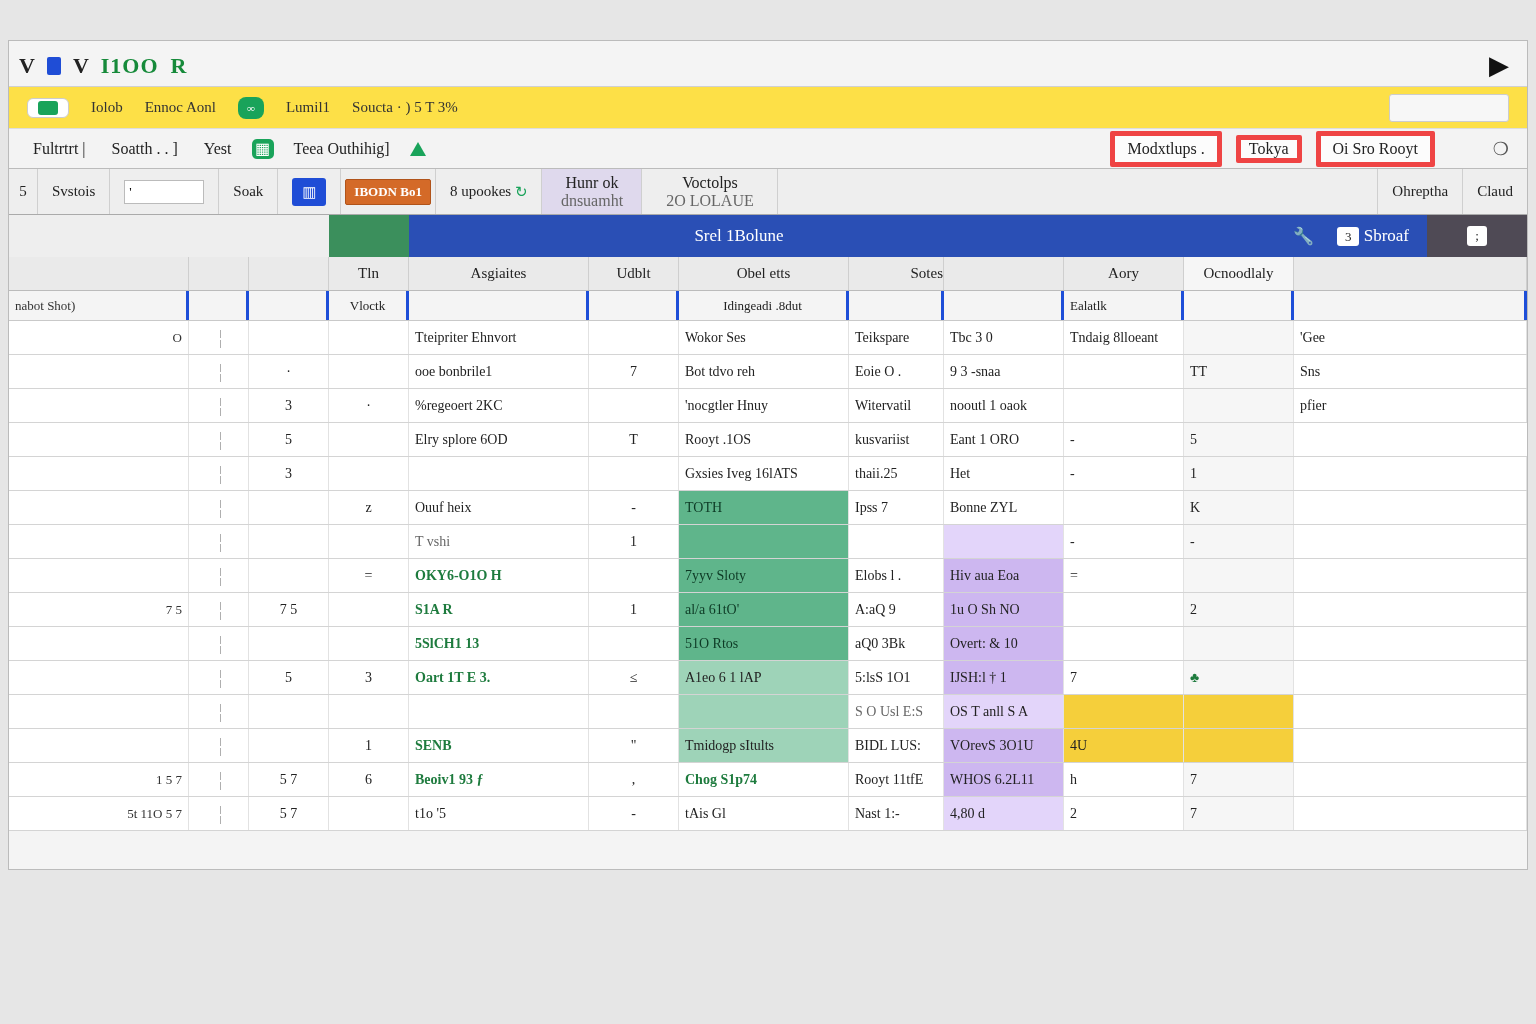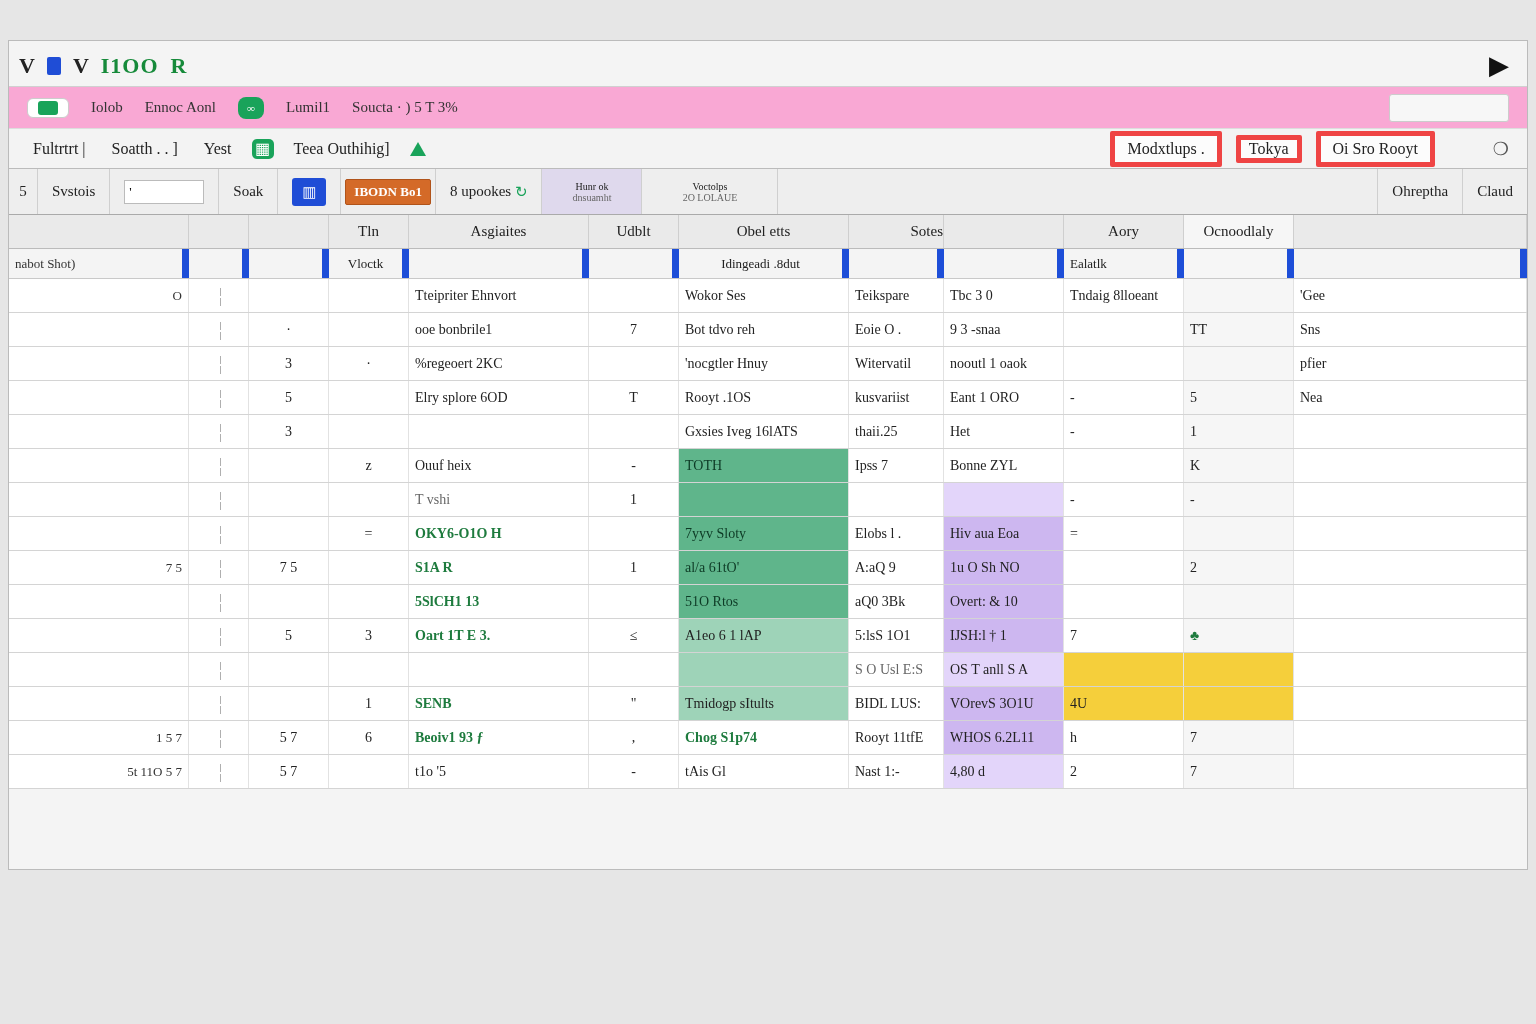--- a/index.html
+++ b/index.html
@@ -54,21 +54,21 @@
     padding-right: 8px;
   }
 
   
   .ribbon1 {
     display: flex;
     align-items: center;
     gap: 22px;
     padding: 6px 18px;
     height: 42px;
-    background: #f9a8d4;
+    background: #fde047;
     border-bottom: 1px solid #ddd;
     font-family: Georgia, serif;
     font-size: 15px;
     text-align: center;
   }
   .ribbon1 .chip {
     padding: 2px 10px;
     border: 1px solid #ccc;
     border-radius: 6px;
     background: #fff;
@@ -145,21 +145,21 @@
   .toolstrip .btn-blue {
     width:34px; height:28px; background:#1f4dd6;
     border-radius:3px; color:#fff; display:flex; align-items:center; justify-content:center;
   }
   .toolstrip .btn-orange {
     background:#d46a28; color:#fff;
     padding:4px 8px; border-radius:2px;
     font-weight:bold; font-size:13px;
     border:1px solid #b0531a;
   }
-  .toolstrip .slot.twoLine { flex-direction:column; font-size:10px; line-height:1.1;align-items:center; }
+  .toolstrip .slot.twoLine { flex-direction:column; font-size:16px; line-height:1.1;align-items:center; }
   .toolstrip .slot.lilac { background:rgba(190,170,235,0.3); }
   .toolstrip .grow { flex:1; }
 
   
   .band {
     display:flex; height:42px;
   }
   .band .seg { display:flex; align-items:center; justify-content:center; color:#fff; font-family:Georgia,serif; font-size:17px; }
   .band .gap { width: 320px; background:#eee; }
   .band .green { width:80px; background:#3b8f5c; }
@@ -181,21 +181,21 @@
   }
 
   
   .subhead {
     display:flex; height:30px; background:#f4f4f4;
     border-bottom:1px solid #c9c9c9; font-family:Georgia,serif; font-size:13px;
   }
   .subhead > div {
     display:flex; align-items:center; justify-content:flex-start;
     padding:0 6px;
-    border-right:7px solid #1d4ed8;
+    border-right:3px solid #1d4ed8;
   }
 
   
   .grid {
     position:relative;
     background:#fff;
   }
   .grid .row {
     display:flex; height:34px;
     border-bottom:1px solid #d4d4d4;
@@ -298,20 +298,34 @@
     </div>
     <div class="slot twoLine" style="width:136px;">
       <span>Voctolps</span>
       <span class="muted">2O LOLAUE</span>
     </div>
     <div class="slot grow"></div>
     <div class="slot">Ohreptha</div>
     <div class="slot" style="border-right:none;">Claud</div>
   </div>
 
+  <div class="band">
+    <div class="gap"></div>
+    <div class="seg green"></div>
+    <div class="seg blue">
+      <span>Srel 1Bolune</span>
+    </div>
+    <div class="seg blue2">
+      <span>🔧</span>
+      <span><span class="chip-white">3</span>&nbsp;<span>Sbroaf</span></span>
+    </div>
+    <div class="seg slate">
+        <span class="chip-white">;</span>
+      </div>
+  </div>
 
   <div class="colhead">
     <div class="c-left"></div>
     <div class="c-mini"></div>
     <div class="c-idx"></div>
     <div class="c-tin">Tln</div>
     <div class="c-agg">Asgiaites</div>
     <div class="c-udbt">Udblt</div>
     <div class="c-obel">Obel etts</div>
     <div class="c-sts1" style="justify-content:flex-end">Sotes</div>
@@ -392,21 +406,20 @@
         </div>
         <div class="c-idx">5</div>
         <div class="c-tin"></div>
         <div class="c-agg">Elry splore 6OD</div>
         <div class="c-udbt">T</div>
         <div class="c-obel">Rooyt .1OS</div>
         <div class="c-sts1">kusvariist</div>
         <div class="c-sts2">Eant 1 ORO</div>
         <div class="c-aory">-</div>
         <div class="c-cem">5</div>
-        <div class="c-last">Nea</div>
       </div>
       <div class="row">
         <div class="c-left"></div>
         <div class="c-mini">
           <span class="tick">|<br>|</span>
         </div>
         <div class="c-idx">3</div>
         <div class="c-tin"></div>
         <div class="c-agg"></div>
         <div class="c-udbt"></div>

